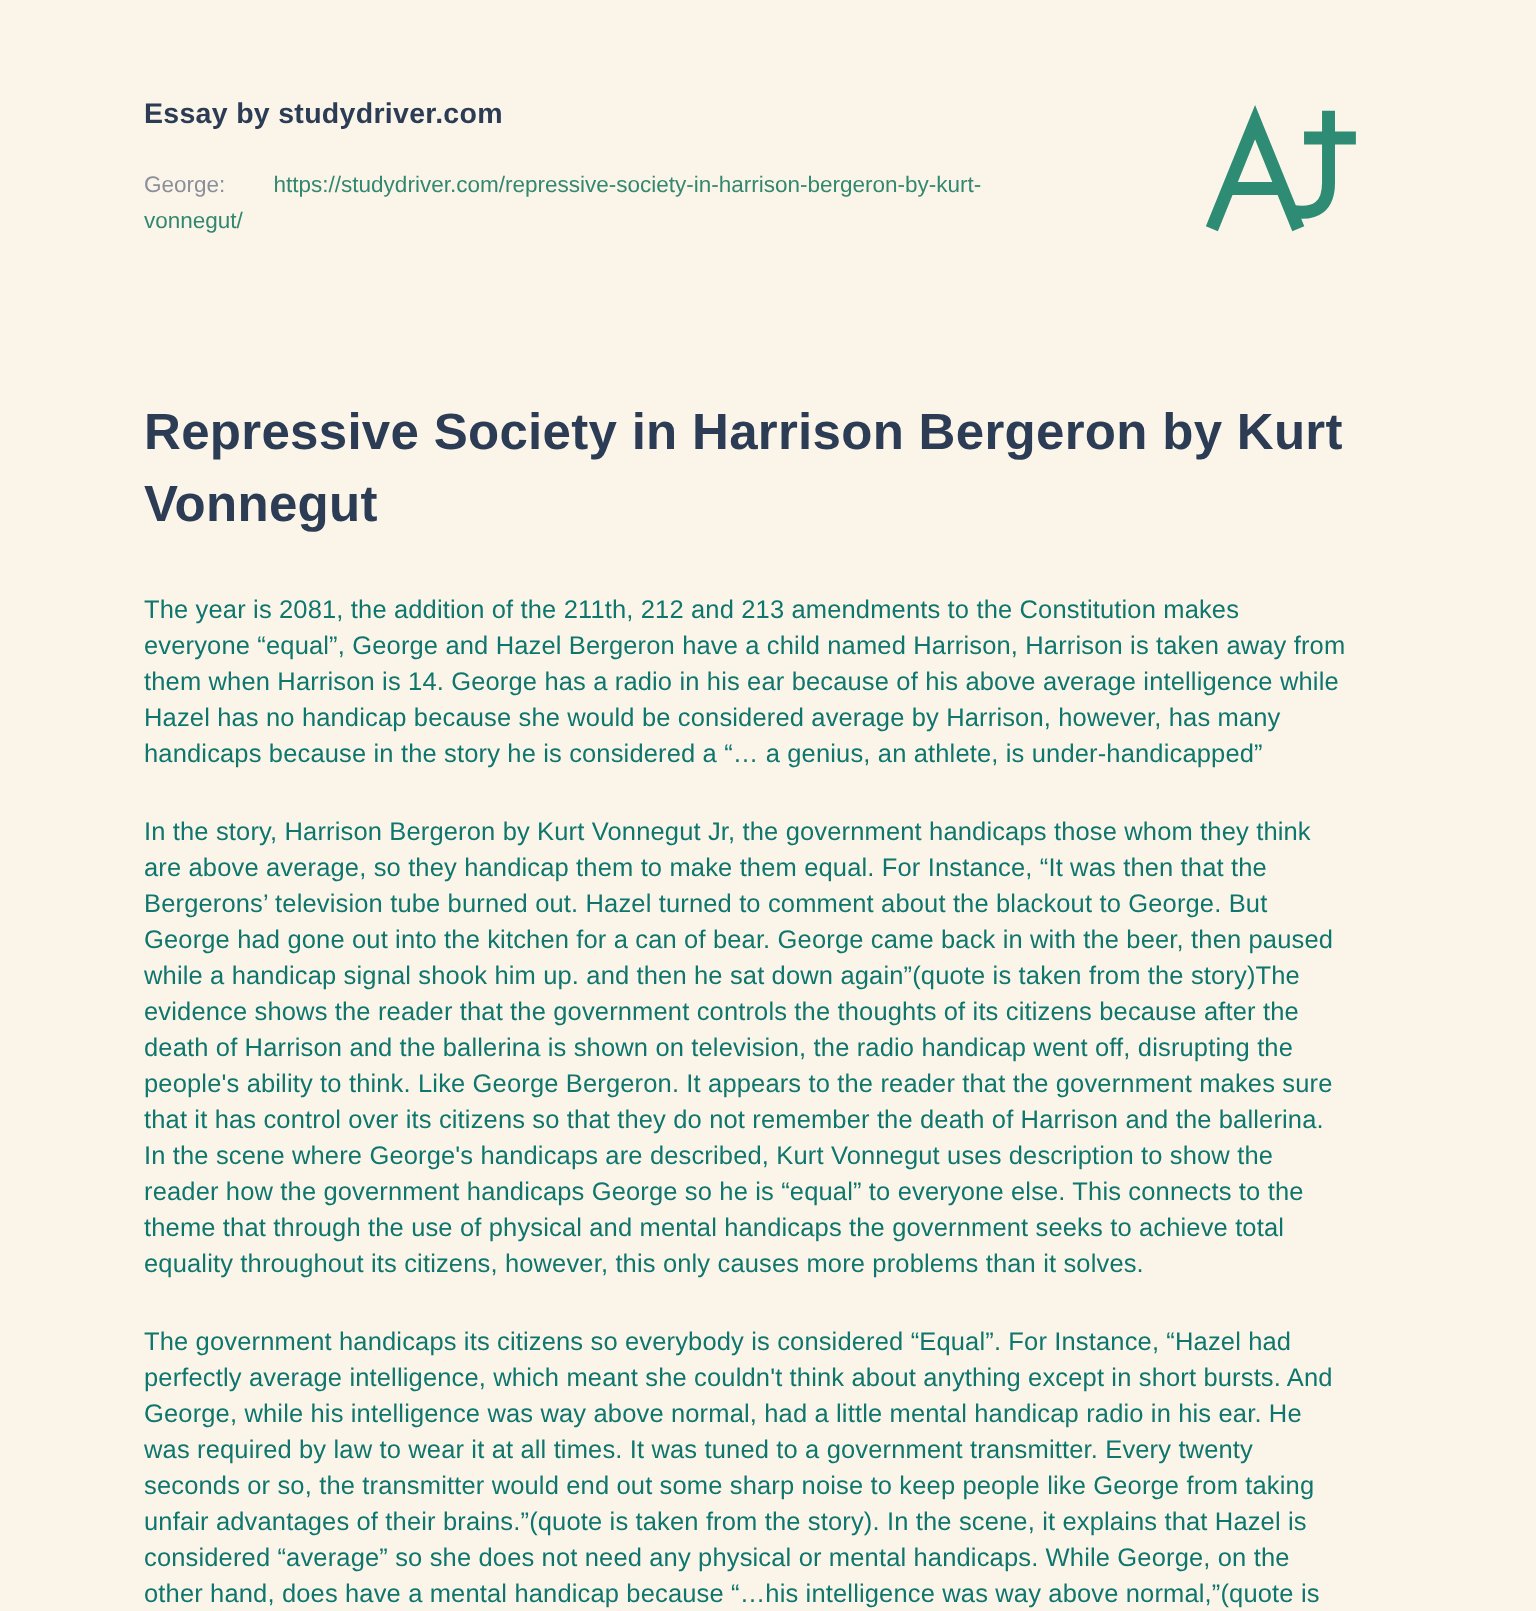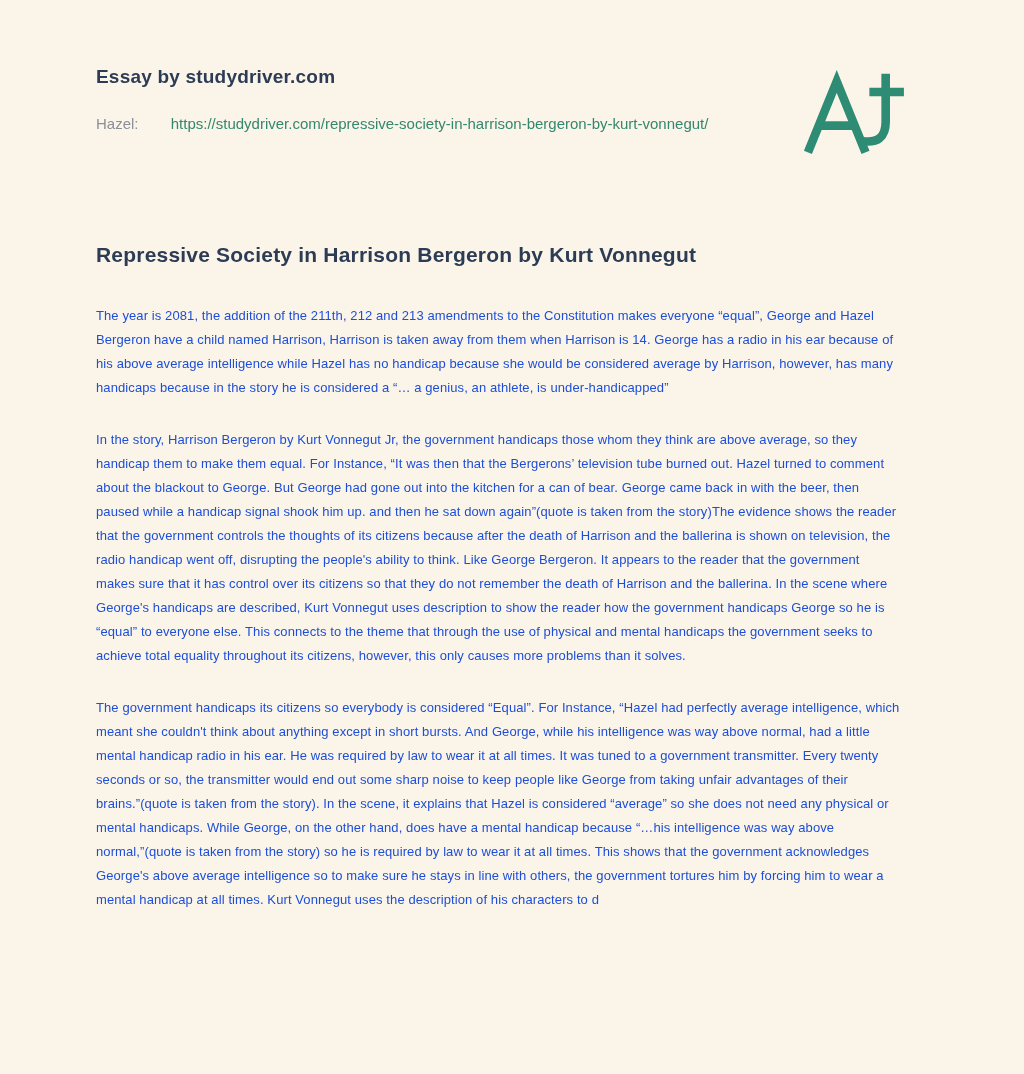--- a/index.html
+++ b/index.html
@@ -40,48 +40,48 @@
   }
   .logo {
     position: absolute;
     top: 68px;
     right: 88px;
     width: 108px;
     height: 96px;
   }
   .article-title {
     margin-top: 104px;
-    font-size: 21px;
+    font-size: 34px;
     font-weight: 700;
     line-height: 1.42;
     color: #2d3c55;
     letter-spacing: 0.2px;
     max-width: 840px;
   }
   .article-body {
     margin-top: 34px;
   }
   .article-body p {
-    font-size: 13px;
+    font-size: 17px;
     line-height: 24px;
-    color: #1d4ed8;
+    color: #0f766e;
     letter-spacing: 0.1px;
     margin-bottom: 28px;
     max-width: 836px;
   }
 </style>
 </head>
 <body>
 
 <div class="page">
 
   <div class="byline">Essay by studydriver.com</div>
 
   <div class="source">
-    <span>Hazel:</span>
+    <span>George:</span>
     <a href="#">https://studydriver.com/repressive-society-in-harrison-bergeron-by-kurt-vonnegut/</a>
   </div>
 
   <div class="logo">
     <svg viewBox="0 0 112 100" width="108" height="96" aria-hidden="true">
       <g stroke="#2F8C74" stroke-width="9" fill="none" stroke-linecap="butt">
         <path d="M8 88 L38 14 L68 88"></path>
         <path d="M21 60 L56 60"></path>
         <path d="M89 6 L89 56 Q89 80 64 76"></path>
         <path d="M72 25 L108 25"></path>

